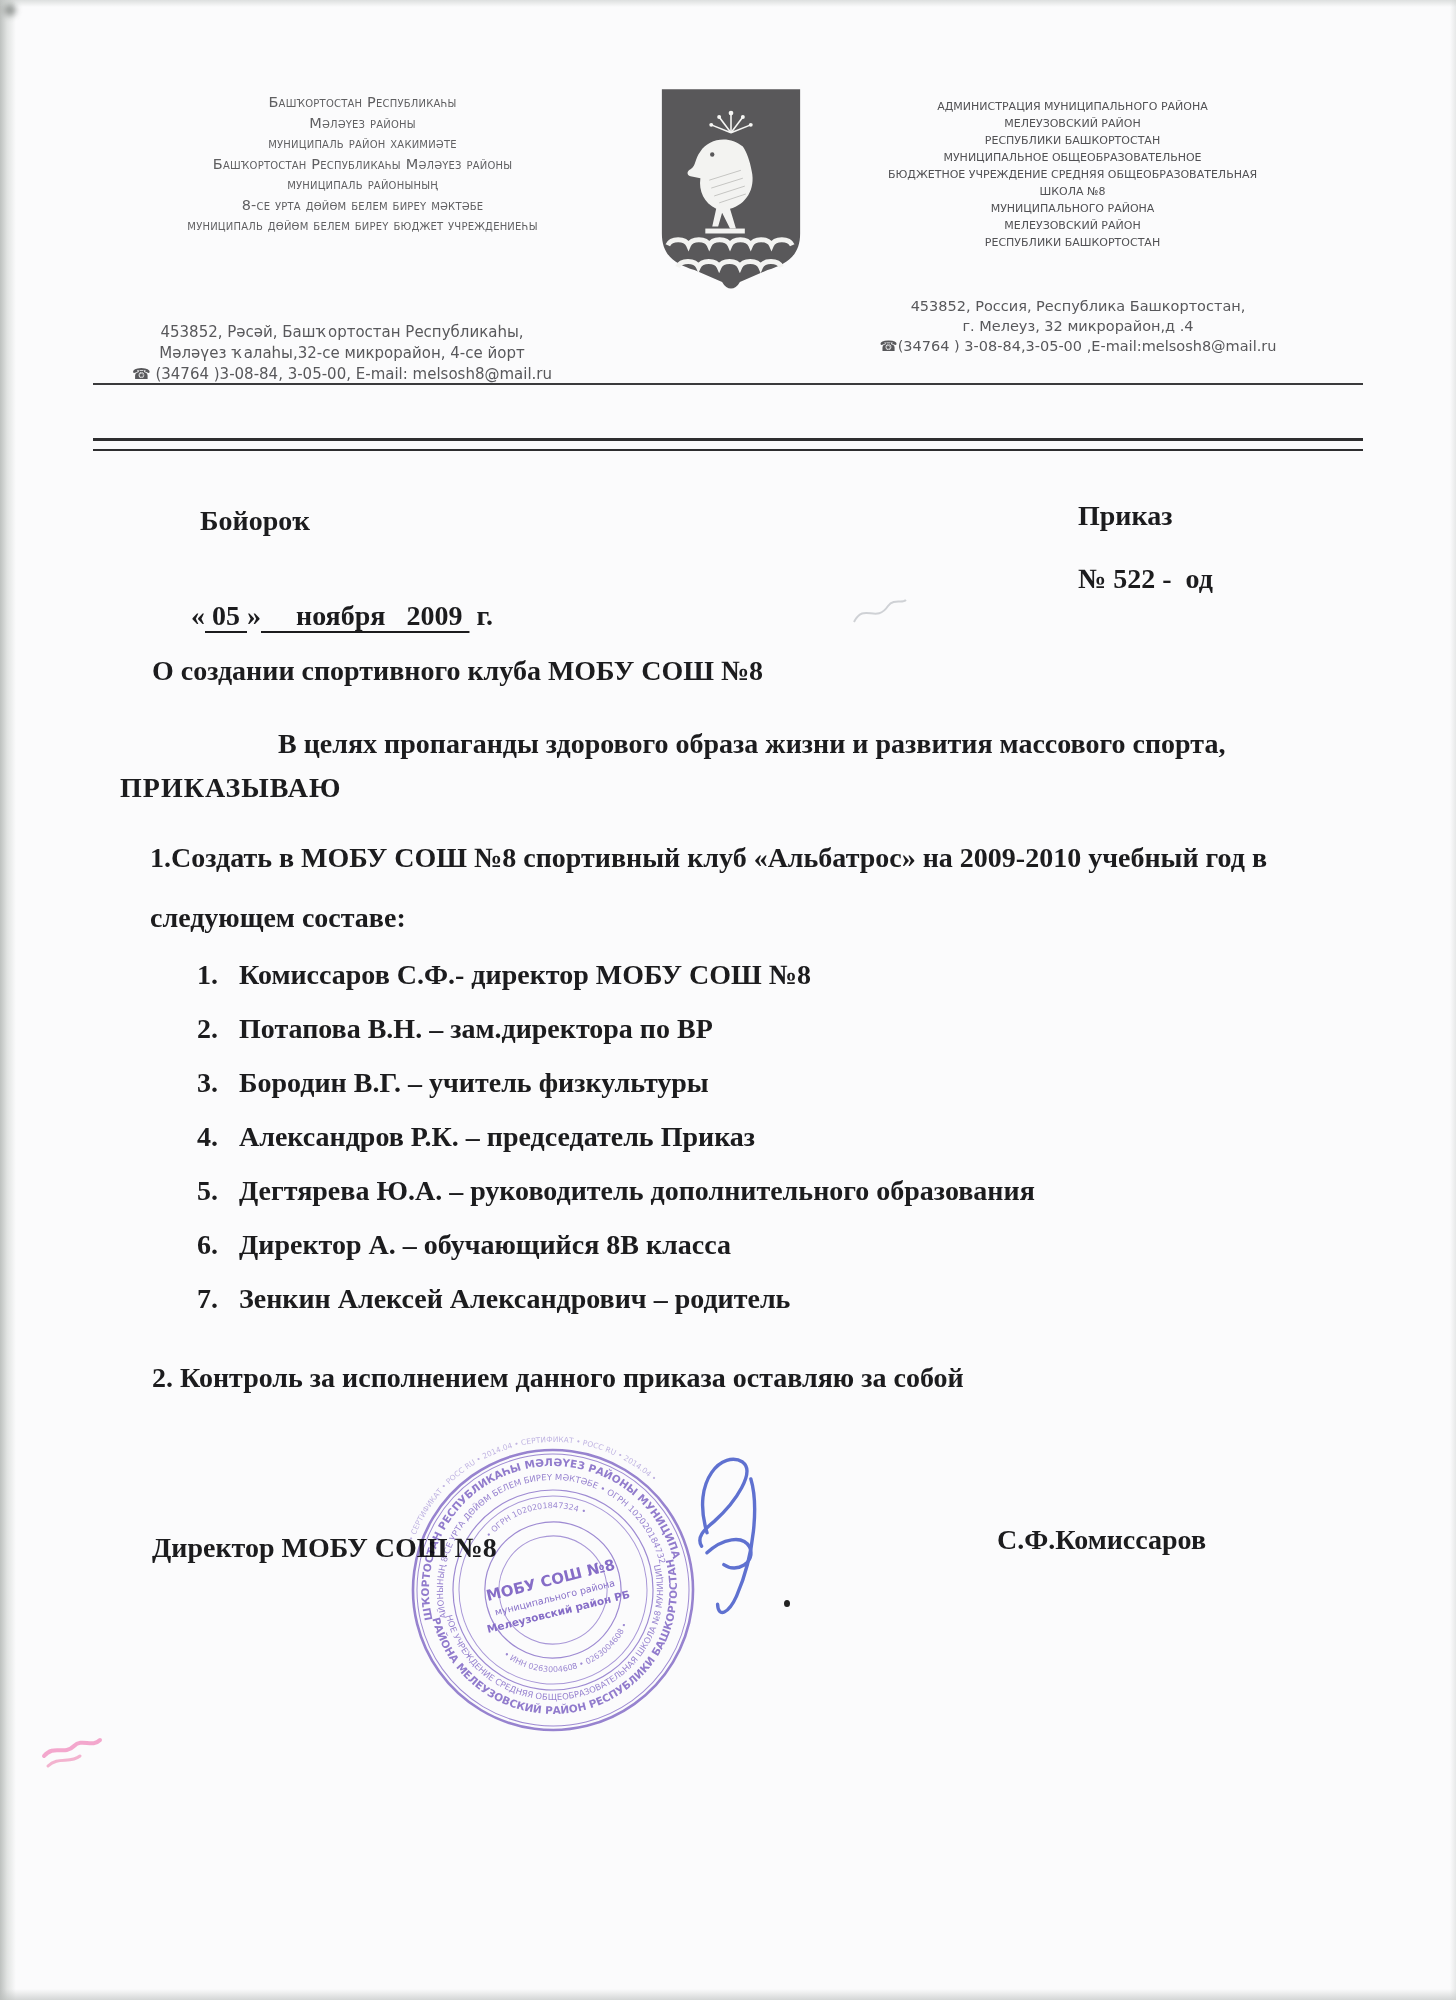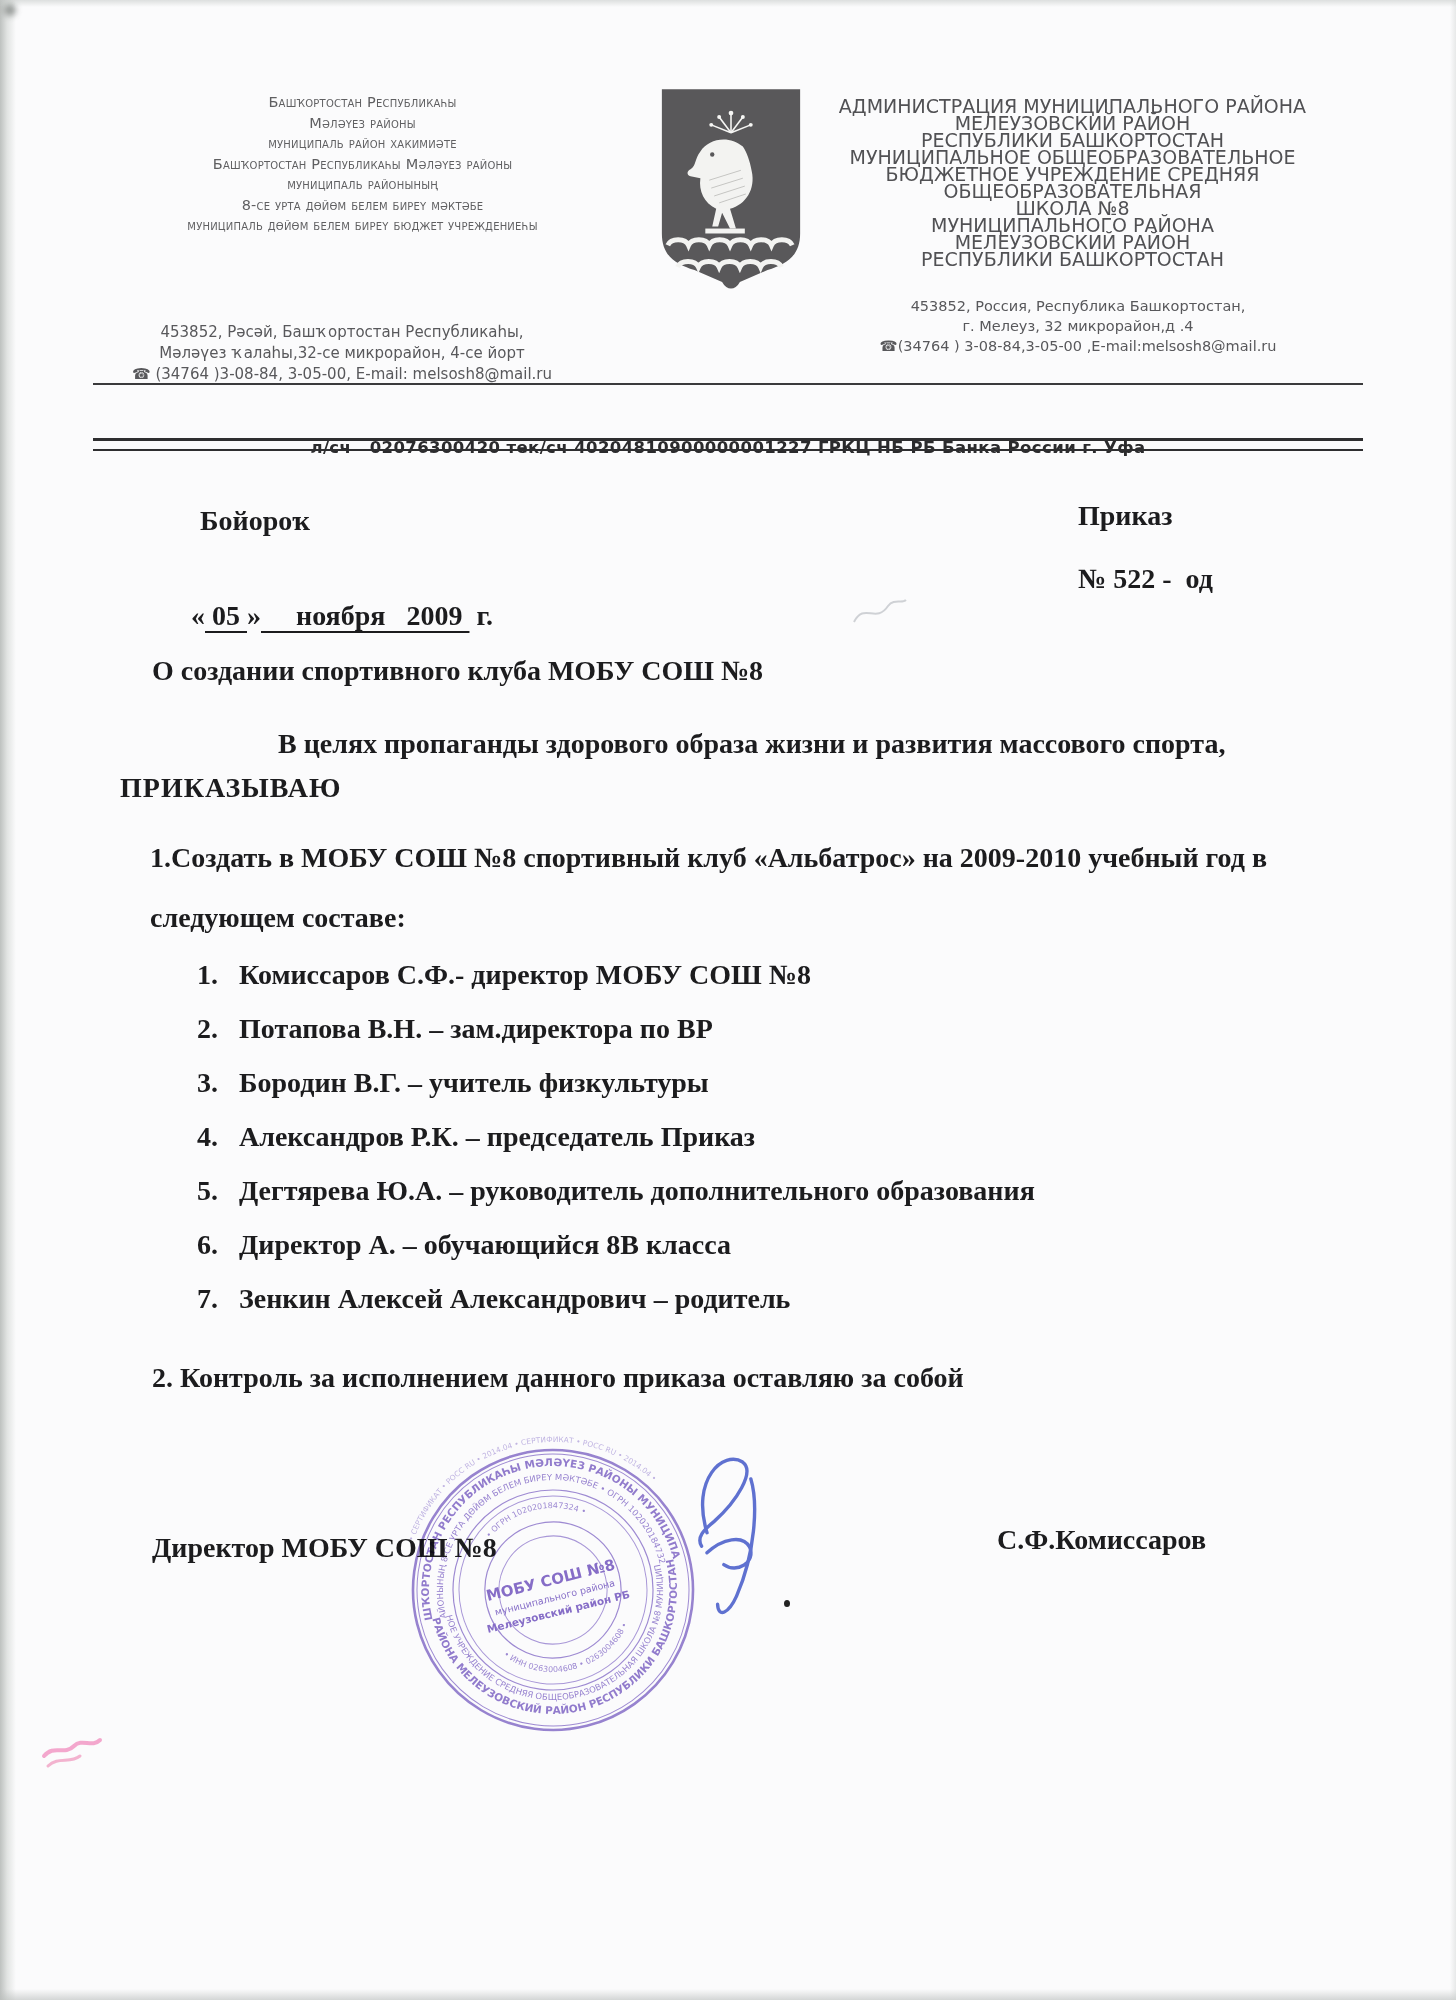--- a/index.html
+++ b/index.html
@@ -8,21 +8,21 @@
   .abs{position:absolute;}
   
   .edge-left{left:0;top:0;bottom:0;width:16px;background:linear-gradient(90deg,#a9aeab 0%,#d9dcda 45%,rgba(255,255,255,0) 100%);opacity:.75;}
   .edge-top{left:0;top:0;right:0;height:7px;background:linear-gradient(180deg,#c4c8c6,rgba(255,255,255,0));opacity:.55;}
   .edge-bottom{left:0;bottom:0;right:0;height:11px;background:linear-gradient(0deg,#b9bdbb,rgba(255,255,255,0));opacity:.6;}
   .edge-right{top:0;bottom:0;right:0;width:6px;background:linear-gradient(270deg,#cfd3d1,rgba(255,255,255,0));opacity:.45;}
   .corner-blot{left:4px;top:4px;width:12px;height:12px;background:#7d827f;border-radius:50%;filter:blur(3px);opacity:.8;}
   
   .org{font-family:"DejaVu Sans","Liberation Sans",sans-serif;text-align:center;color:#5f5f61;}
   .org-left{left:100px;top:92px;width:525px;font-size:14.5px;line-height:20.5px;font-variant:small-caps;letter-spacing:.2px;}
-  .org-right{left:790px;top:98px;width:565px;font-size:19px;line-height:17px;color:#515154;}
+  .org-right{left:790px;top:98px;width:565px;font-size:11px;line-height:17px;color:#515154;}
   .contact{font-family:"DejaVu Sans","Liberation Sans",sans-serif;text-align:center;color:#58585b;font-size:15px;line-height:21px;}
   .contact-left{left:92px;top:298px;width:500px;margin-top:24px;}
   .contact-right{left:808px;top:296px;width:540px;font-size:14.5px;line-height:20px;}
   .rule-thin{left:93px;top:383px;width:1270px;height:2px;background:#3a3a3c;}
   .bank{left:93px;top:388px;width:1270px;text-align:center;font-family:"DejaVu Sans","Liberation Sans",sans-serif;
         font-weight:bold;color:#2b2b2d;font-size:16.5px;line-height:24px;white-space:pre;letter-spacing:.4px;}
   .rule-double{left:93px;top:438px;width:1270px;height:8px;border-top:3px solid #2e2e30;border-bottom:2px solid #2e2e30;}
   
   .b{font-weight:bold;}
   .body-text{font-size:28px;white-space:pre;}
@@ -105,21 +105,20 @@
     <div><span>☎</span><span> (34764 )3-08-84, 3-05-00, E-mail: melsosh8@mail.ru</span></div>
   </div>
   <div class="abs contact contact-right">
     <div>453852, Россия, Республика Башкортостан,</div>
     <div>г. Мелеуз, 32 микрорайон,д .4</div>
     <div><span>☎</span><span>(34764 ) 3-08-84,3-05-00 ,E-mail:melsosh8@mail.ru</span></div>
   </div>
 
   <div class="abs rule-thin"></div>
   <div class="abs bank">
-    <div>л/сч   02076300420 тек/сч 40204810900000001227 ГРКЦ НБ РБ Банка России г. Уфа</div>
   </div>
   <div class="abs rule-double"></div>
 
   <div class="abs body-text b" style="left:200px;top:505px;">Бойороҡ</div>
   <div class="abs body-text b" style="left:1078px;top:500px;">Приказ</div>
 
   <div class="abs body-text b" style="left:163px;top:568px;">
     <span>«</span><span class="u"> 05 </span><span>»</span><span class="u">     ноября   2009 </span><span> г.</span>
   </div>
   <div class="abs body-text b" style="left:1078px;top:563px;">№ 522 -  од</div>

